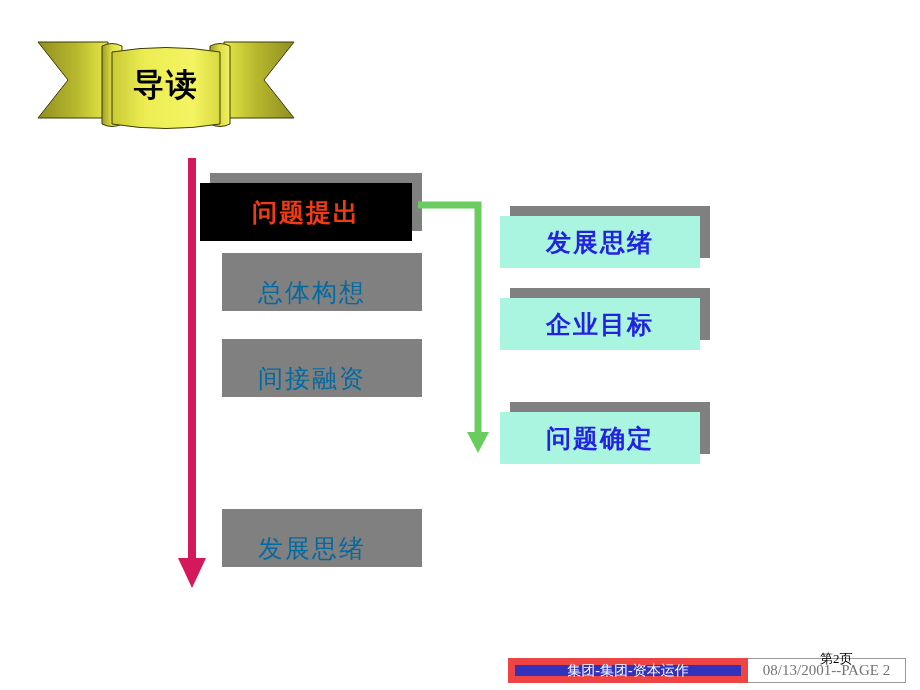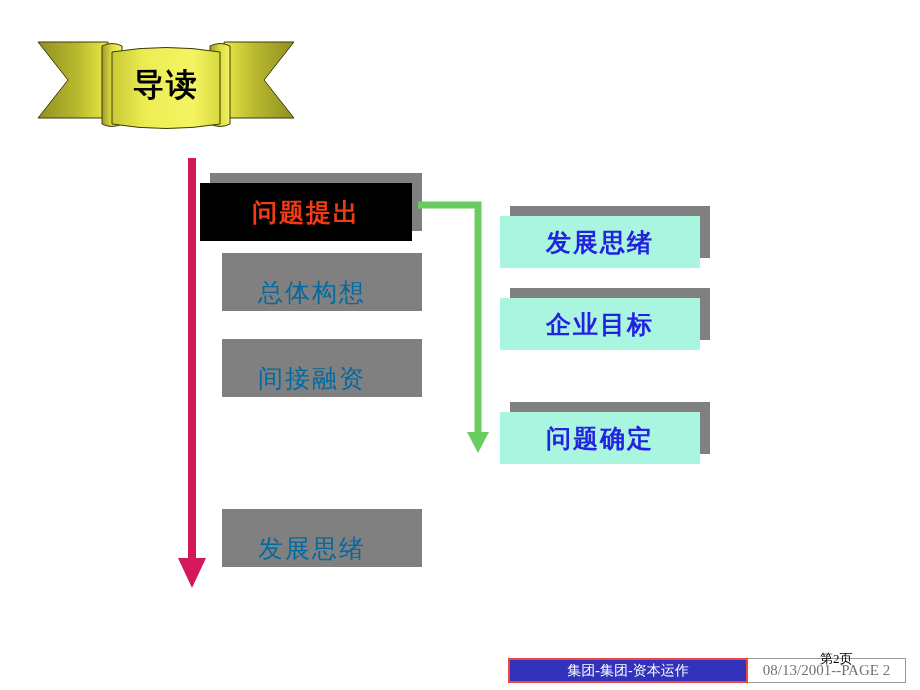--- a/index.html
+++ b/index.html
@@ -51,21 +51,21 @@
   
   .box-right .face{background:#aaf5e0;}
   .box-right .face .txt{color:#2222e0;font-weight:bold;}
 
   
   .arrow-svg{position:absolute;left:0;top:0;width:920px;height:690px;pointer-events:none;}
 
   
   .footer{position:absolute;left:508px;top:658px;height:25px;display:flex;align-items:stretch;}
   .footer-left{
-    background:#3232bb;border:2px solid #ef4444;
+    background:#3232bb;border:7px solid #ef4444;
     display:flex;align-items:center;justify-content:center;
     width:240px;box-sizing:border-box;
   }
   .footer-left .t{color:#ffffff;font-size:14px;font-family:"Liberation Serif","DejaVu Serif",serif;}
   .footer-right{
     background:#ffffff;border:1px solid #9a9a9a;border-left:none;
     display:flex;align-items:center;justify-content:center;
     width:158px;box-sizing:border-box;position:relative;
   }
   .footer-right .t{color:#737373;font-size:15px;font-family:"Liberation Serif","DejaVu Serif",serif;}

